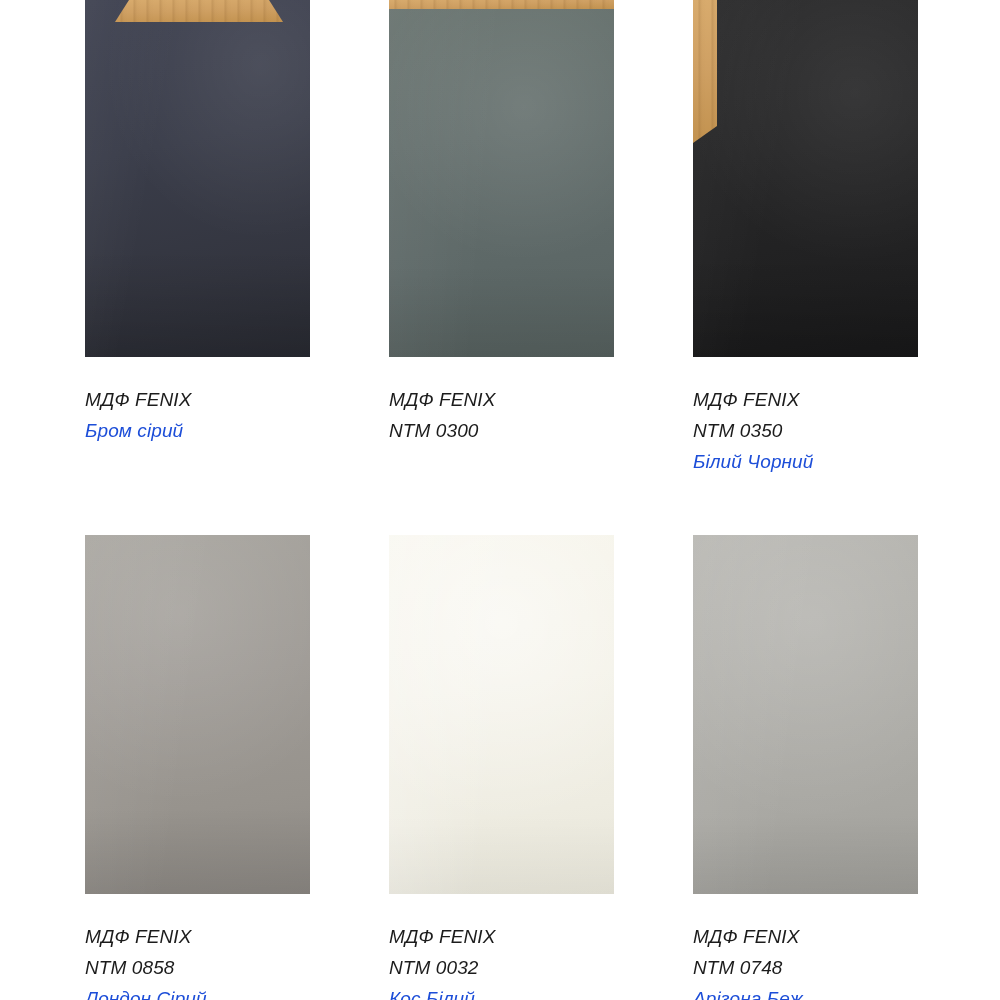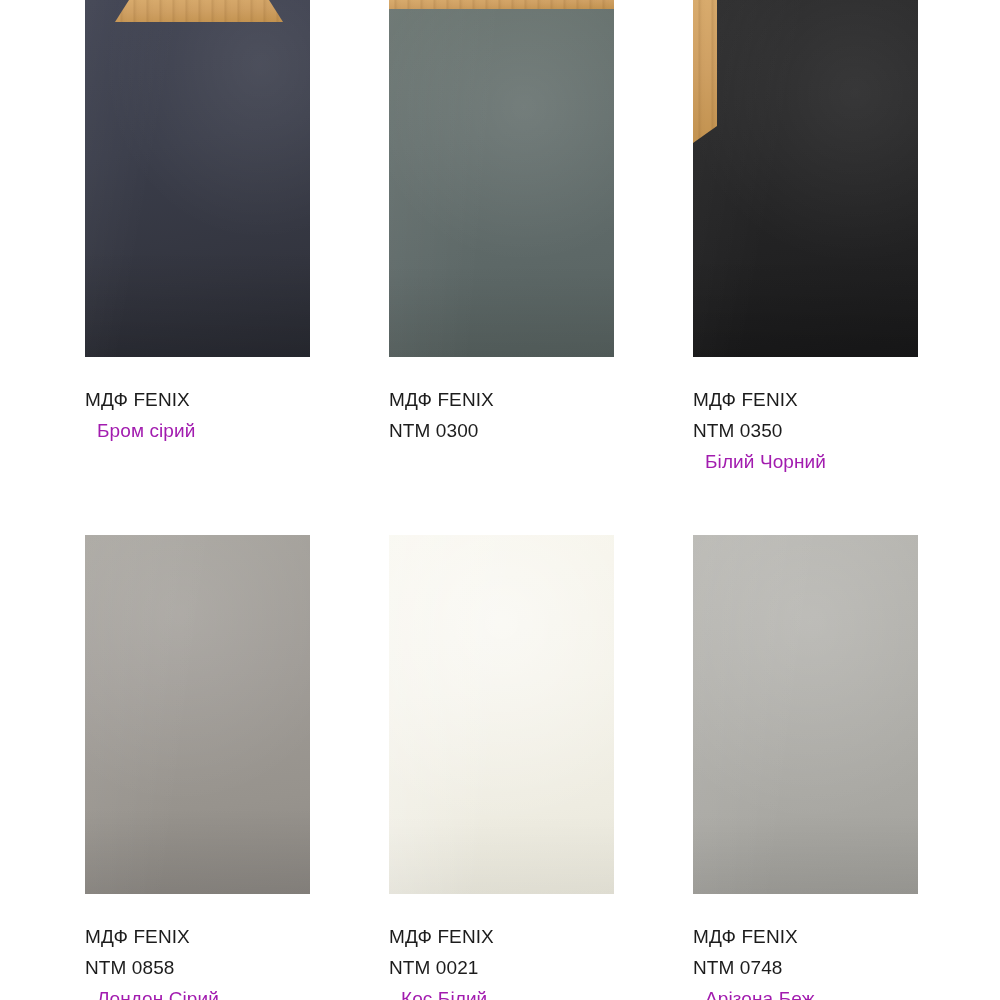--- a/index.html
+++ b/index.html
@@ -14,20 +14,21 @@
 
   .catalog-grid {
     position: relative;
     width: 796px;
     height: 1000px;
     display: grid;
     grid-template-columns: 304px 304px 304px;
     grid-template-rows: 500px 500px;
     column-gap: 0px;
     padding-left: 85px;
+    font-style: italic;
   }
 
   .swatch-card {
     position: relative;
     width: 304px;
   }
 
   
   .panel-frame {
     position: relative;
@@ -177,22 +178,21 @@
     font-size: 19px;
     line-height: 31px;
     letter-spacing: 0.1px;
     white-space: nowrap;
   }
   .caption-brand,
   .caption-code {
     color: #1c1c1c;
   }
   .caption-name {
-    color: #a21caf;
-    margin-left: 12px;
+    color: #1d4ed8;
   }
 </style>
 </head>
 <body>
 
 <div class="catalog-grid">
 
   <div class="swatch-card row-top">
     <div class="panel-frame">
       <div class="panel-face face-0724"></div>
@@ -242,21 +242,21 @@
     </div>
   </div>
 
   <div class="swatch-card row-bottom">
     <div class="panel-frame">
       <div class="panel-face face-0032"></div>
       <div class="panel-sheen sheen-0032"></div>
     </div>
     <div class="caption">
       <div class="caption-line caption-brand">МДФ FENIX</div>
-      <div class="caption-line caption-code">NTM 0021</div>
+      <div class="caption-line caption-code">NTM 0032</div>
       <div class="caption-line caption-name">Кос Білий</div>
     </div>
   </div>
 
   <div class="swatch-card row-bottom">
     <div class="panel-frame">
       <div class="panel-face face-0748"></div>
       <div class="panel-sheen sheen-0748"></div>
     </div>
     <div class="caption">

